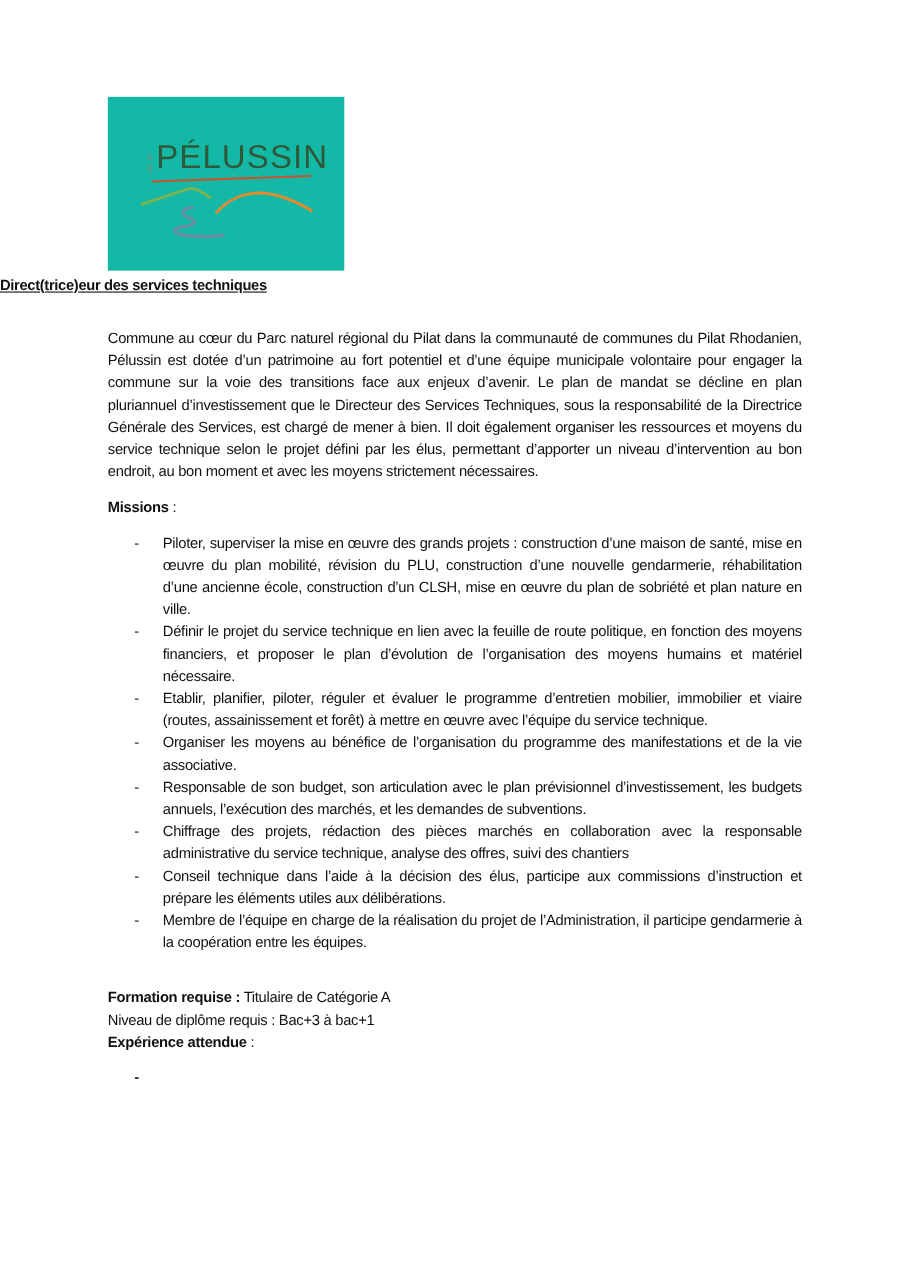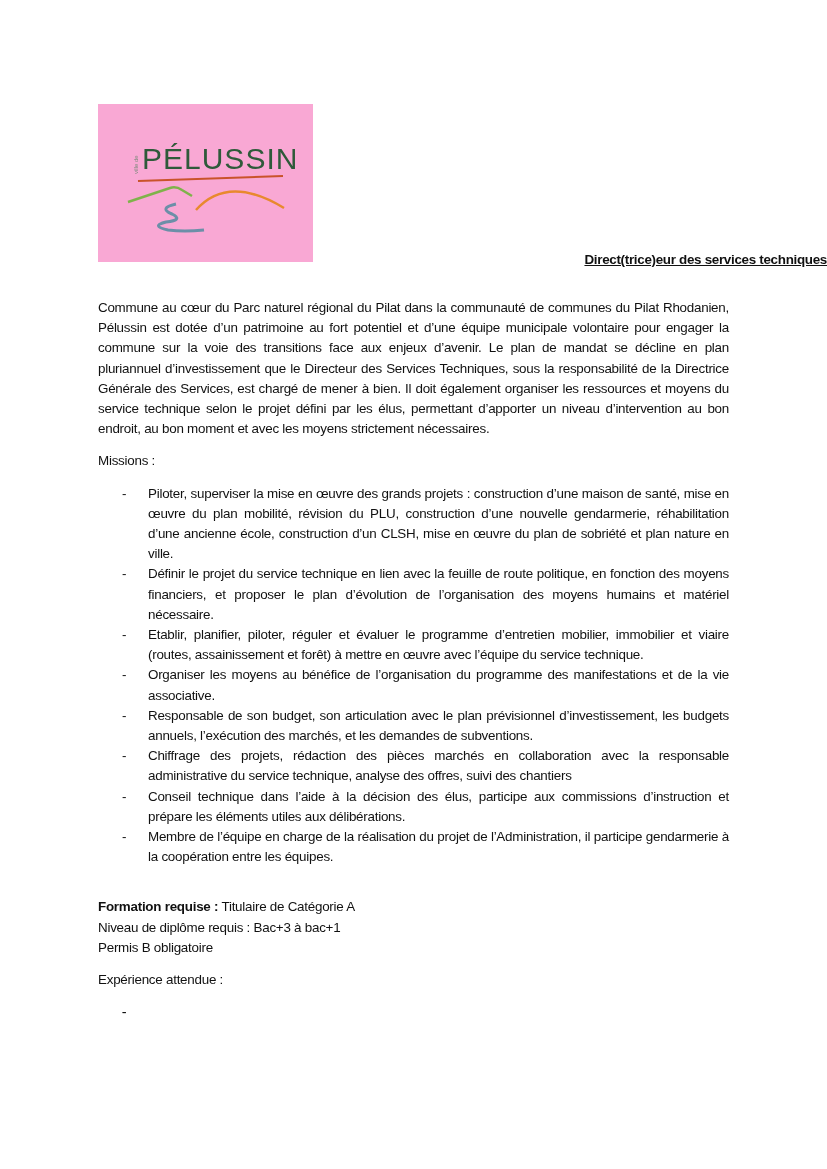--- a/index.html
+++ b/index.html
@@ -1,31 +1,31 @@
 <!DOCTYPE html>
 <html><head>
   <meta charset="utf-8">
   <style>
     html, body { margin: 0; padding: 0; background: #ffffff; }
     body {
       width: 827px; height: 1169px; position: relative; overflow: hidden;
       font-family: "Liberation Sans", sans-serif; color: #111;
     }
-    .logo { position: absolute; left: 98px; top: 104px; width: 215px; height: 158px; background: #f9a8d4; text-align: right; }
+    .logo { position: absolute; left: 98px; top: 88px; width: 215px; height: 158px; background: #14b8a6; text-align: right; }
     .title {
-      position: absolute; left: 0; width: 827px; top: 252px; text-align: right;
+      position: absolute; left: 0; width: 827px; top: 252px; text-align: left;
       font-size: 13.4px; font-weight: bold; text-decoration: underline; letter-spacing: -0.3px;
     }
     .content {
       position: absolute; left: 98px; top: 298px; width: 631px;
       font-size: 13.4px; line-height: 20.2px; letter-spacing: -0.25px;
     }
     .para { text-align: justify; margin: 0 0 12px 0; }
     .heading { margin: 0 0 12px 0; }
-    .heading b { font-weight: normal; }
+    .heading b { font-weight: bold; }
     ul.dash { list-style: none; margin: 0; padding: 0; }
     ul.dash li { position: relative; padding-left: 50px; }
     ul.dash li .dash-mark { position: absolute; left: 24px; top: 0; }
     .justify li .txt { display: block; text-align: justify; }
     .spacer { height: 30px; }
     .line { margin: 0; }
   </style>
 </head>
 <body>
 
@@ -79,21 +79,20 @@
     <li>
         <span class="dash-mark">-</span>
         <span class="txt">Membre de l’équipe en charge de la réalisation du projet de l’Administration, il participe gendarmerie à la coopération entre les équipes.</span>
       </li>
   </ul>
 
   <div class="spacer"></div>
 
   <p class="line"><b>Formation requise :</b><span> Titulaire de Catégorie A</span></p>
   <p class="line">Niveau de diplôme requis : Bac+3 à bac+1</p>
-  <p class="line" style="margin-bottom:12px;">Permis B obligatoire</p>
 
   <p class="heading"><b>Expérience attendue</b><span> :</span></p>
 
   <ul class="dash">
     <li><span class="dash-mark">-</span></li>
     <li><span class="dash-mark">-</span></li>
   </ul>
 </div>
 
 </body></html>

